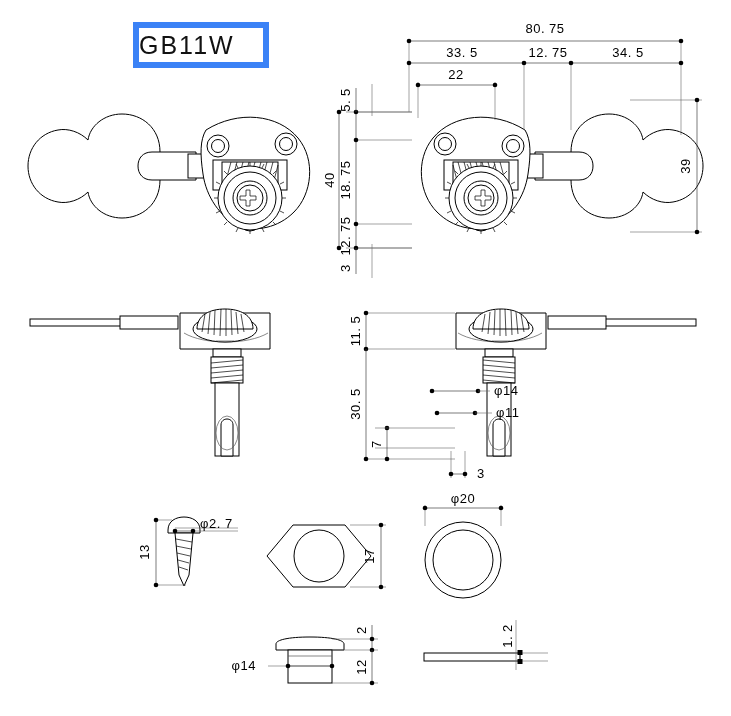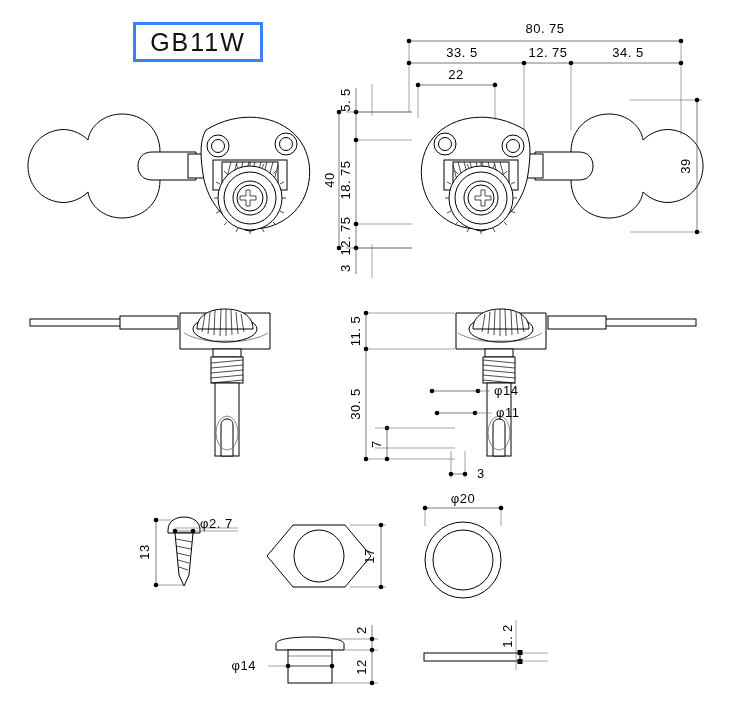--- a/index.html
+++ b/index.html
@@ -5,22 +5,22 @@
 <style>
   html,body{margin:0;padding:0;background:#ffffff;}
   body{
     width:731px;height:716px;position:relative;overflow:hidden;
     font-family:"Liberation Sans","DejaVu Sans",sans-serif;
     color:#000;
   }
   #sheet{position:absolute;inset:0;width:731px;height:716px;}
   .title-box{
     position:absolute;left:133px;top:22px;width:124px;height:34px;
-    border:3px solid #3b82f6;background:#fff;
-    display:flex;align-items:center;justify-content:center;
+    border:6px solid #3b82f6;background:#fff;
+    display:flex;align-items:center;
     font-size:25px;letter-spacing:2px;color:#111;
   }
   svg{display:block;}
   text{font-family:"Liberation Sans","DejaVu Sans",sans-serif;fill:#000;}
   .dimtxt{font-size:13px;letter-spacing:0.5px;}
   .part{stroke:#000;fill:#fff;stroke-width:1;}
   .partnf{stroke:#000;fill:none;stroke-width:1;}
   .thin{stroke:#555;stroke-width:0.7;fill:none;}
   .dimline{stroke:#444;stroke-width:0.7;fill:none;}
   .extline{stroke:#666;stroke-width:0.6;fill:none;}

